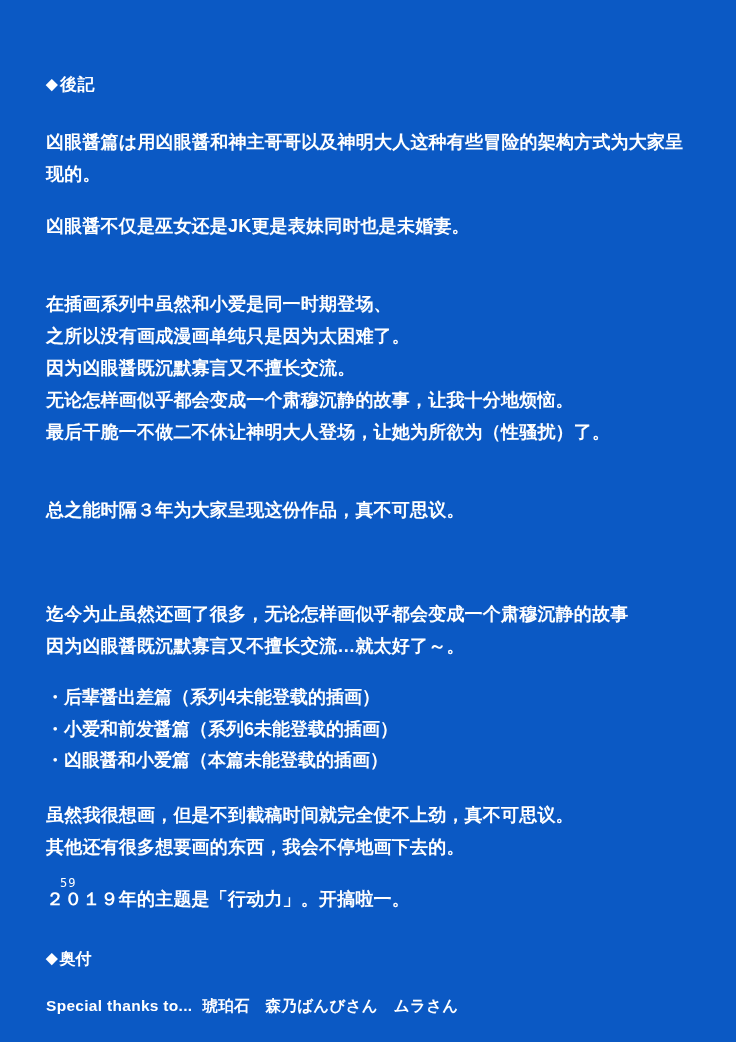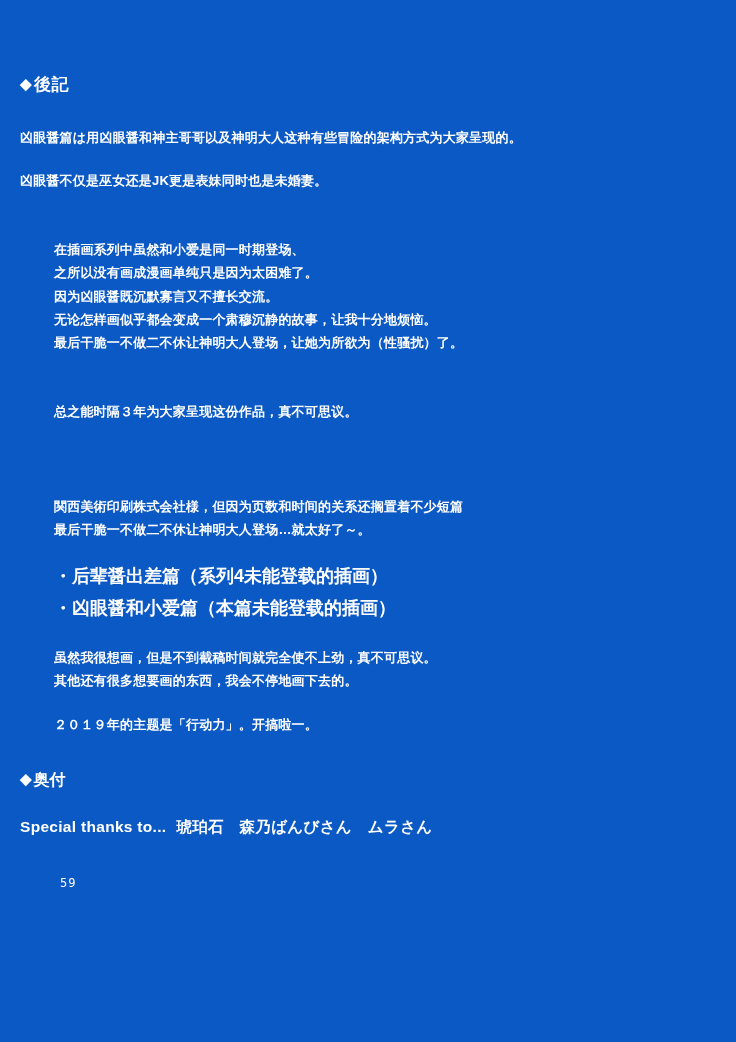--- a/index.html
+++ b/index.html
@@ -12,48 +12,47 @@
     background: #0b59c4;
     font-family: "Liberation Sans", sans-serif;
     color: #ffffff;
     overflow: hidden;
   }
   .page {
     position: relative;
     width: 736px;
     height: 930px;
     box-sizing: border-box;
-    padding: 60px 46px 0 20px;
+    padding: 60px 46px 0 46px;
   }
   .section-head {
     font-size: 17px;
     font-weight: bold;
     letter-spacing: 0.5px;
     margin: 14px 0 30px 0;
     line-height: 1.3;
   }
   .diamond {
     font-size: 15px;
     margin-right: 2px;
     position: relative;
     top: -1px;
   }
   .para {
-    font-size: 13px;
+    font-size: 18px;
     line-height: 1.78;
     margin: 0 0 20px 0;
     letter-spacing: 0.2px;
     font-weight: bold;
   }
   .block-gap-lg {
     height: 26px;
   }
   .line {
     display: block;
-    margin-left: 34px;
   }
   .bullets {
     font-size: 18px;
     line-height: 1.75;
     font-weight: bold;
     margin: 0 0 22px 0;
   }
   .colophon {
     margin-top: 34px;
   }
@@ -117,26 +116,27 @@
   <div class="block-gap-lg"></div>
 
   <div class="para">
     <span class="line">总之能时隔３年为大家呈现这份作品，真不可思议。</span>
   </div>
 
   <div class="block-gap-lg"></div>
   <div class="block-gap-lg"></div>
 
   <div class="para">
-    <span class="line">関西美術印刷株式会社様，但因为页数和时间的关系还搁置着不少短篇</span>
-    <span class="line">最后干脆一不做二不休让神明大人登场…就太好了～。</span>
+    <span class="line">迄今为止虽然还画了很多，无论怎样画似乎都会变成一个肃穆沉静的故事</span>
+    <span class="line">因为凶眼醤既沉默寡言又不擅长交流…就太好了～。</span>
   </div>
 
   <div class="bullets">
     <span class="line">・后辈醤出差篇（系列4未能登载的插画）</span>
+    <span class="line">・小爱和前发醤篇（系列6未能登载的插画）</span>
     <span class="line">・凶眼醤和小爱篇（本篇未能登载的插画）</span>
   </div>
 
   <div class="para">
     <span class="line">虽然我很想画，但是不到截稿时间就完全使不上劲，真不可思议。</span>
     <span class="line">其他还有很多想要画的东西，我会不停地画下去的。</span>
   </div>
 
   <div class="para">
     <span class="line">２０１９年的主题是「行动力」。开搞啦一。</span>

